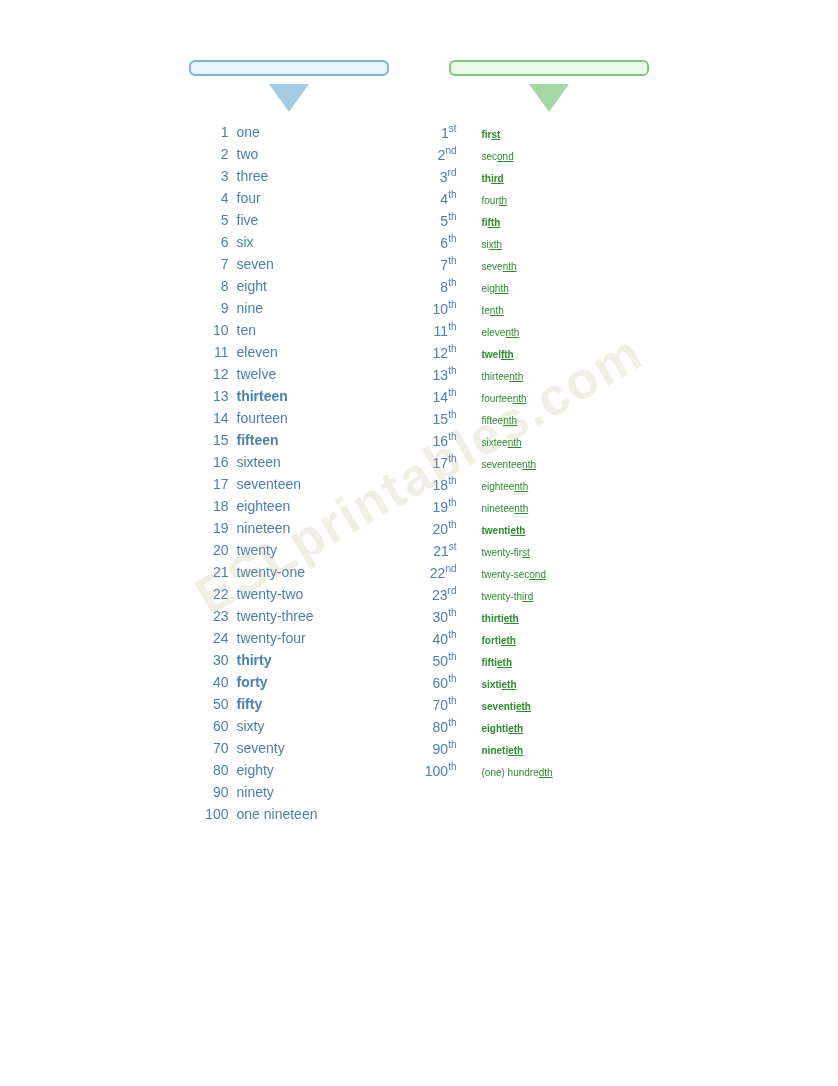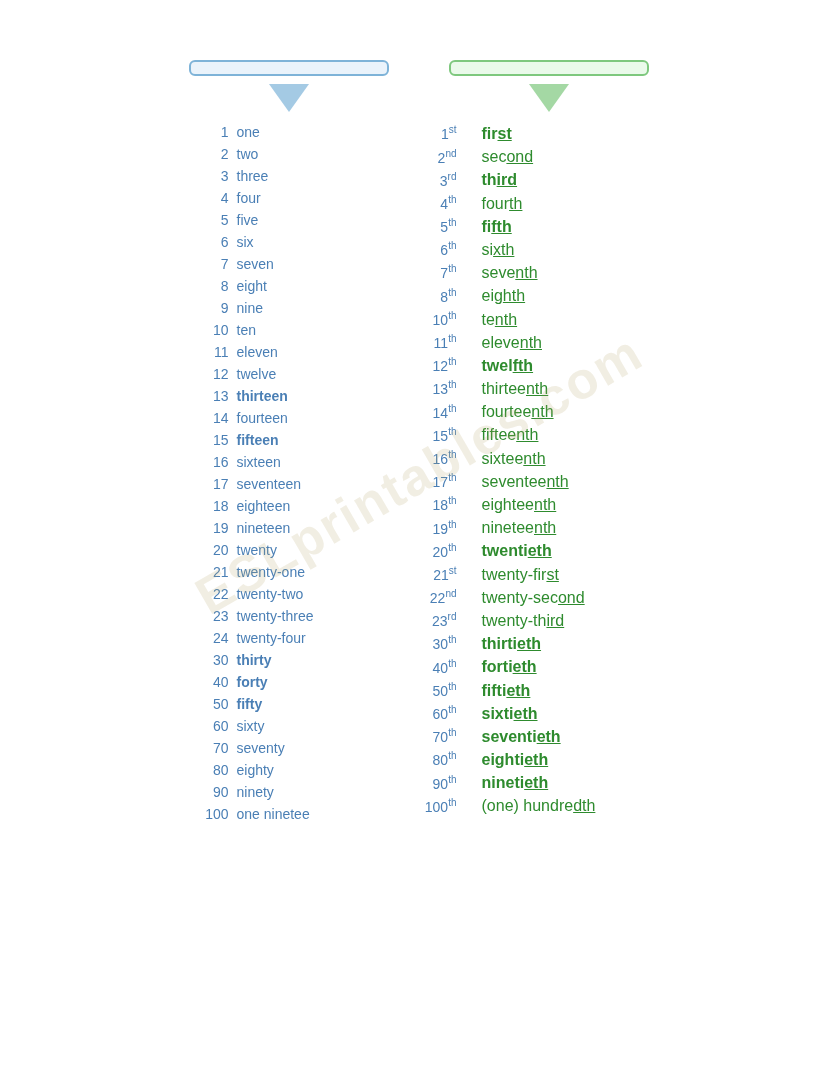--- a/index.html
+++ b/index.html
@@ -131,21 +131,21 @@
       text-align: right;
       min-width: 40px;
       margin-right: 25px;
     }
 
     .ord-num sup {
       font-size: 10px;
     }
 
     .ord-word {
-      font-size: 16px;
+      font-size: 10px;
       color: #2e8b2e;
       min-width: 160px;
     }
 
     .ord-word.bold {
       font-weight: bold;
     }
 
     
     .ord-word u, .ord-num u {
@@ -301,21 +301,21 @@
         <div class="row">
           <span class="num">80</span>
           <span class="word">eighty</span>
         </div>
         <div class="row">
           <span class="num">90</span>
           <span class="word">ninety</span>
         </div>
         <div class="row">
           <span class="num">100</span>
-          <span class="word">one ninetee</span>
+          <span class="word">one nineteen</span>
         </div>
       </div>
     <div class="ordinal-col" id="ordinal-col">
         <div class="row">
           <span class="ord-num">1<sup>st</sup></span>
           <span class="ord-word bold">fir<u>st</u></span>
         </div>
         <div class="row">
           <span class="ord-num">2<sup>nd</sup></span>
           <span class="ord-word">sec<u>ond</u></span>

